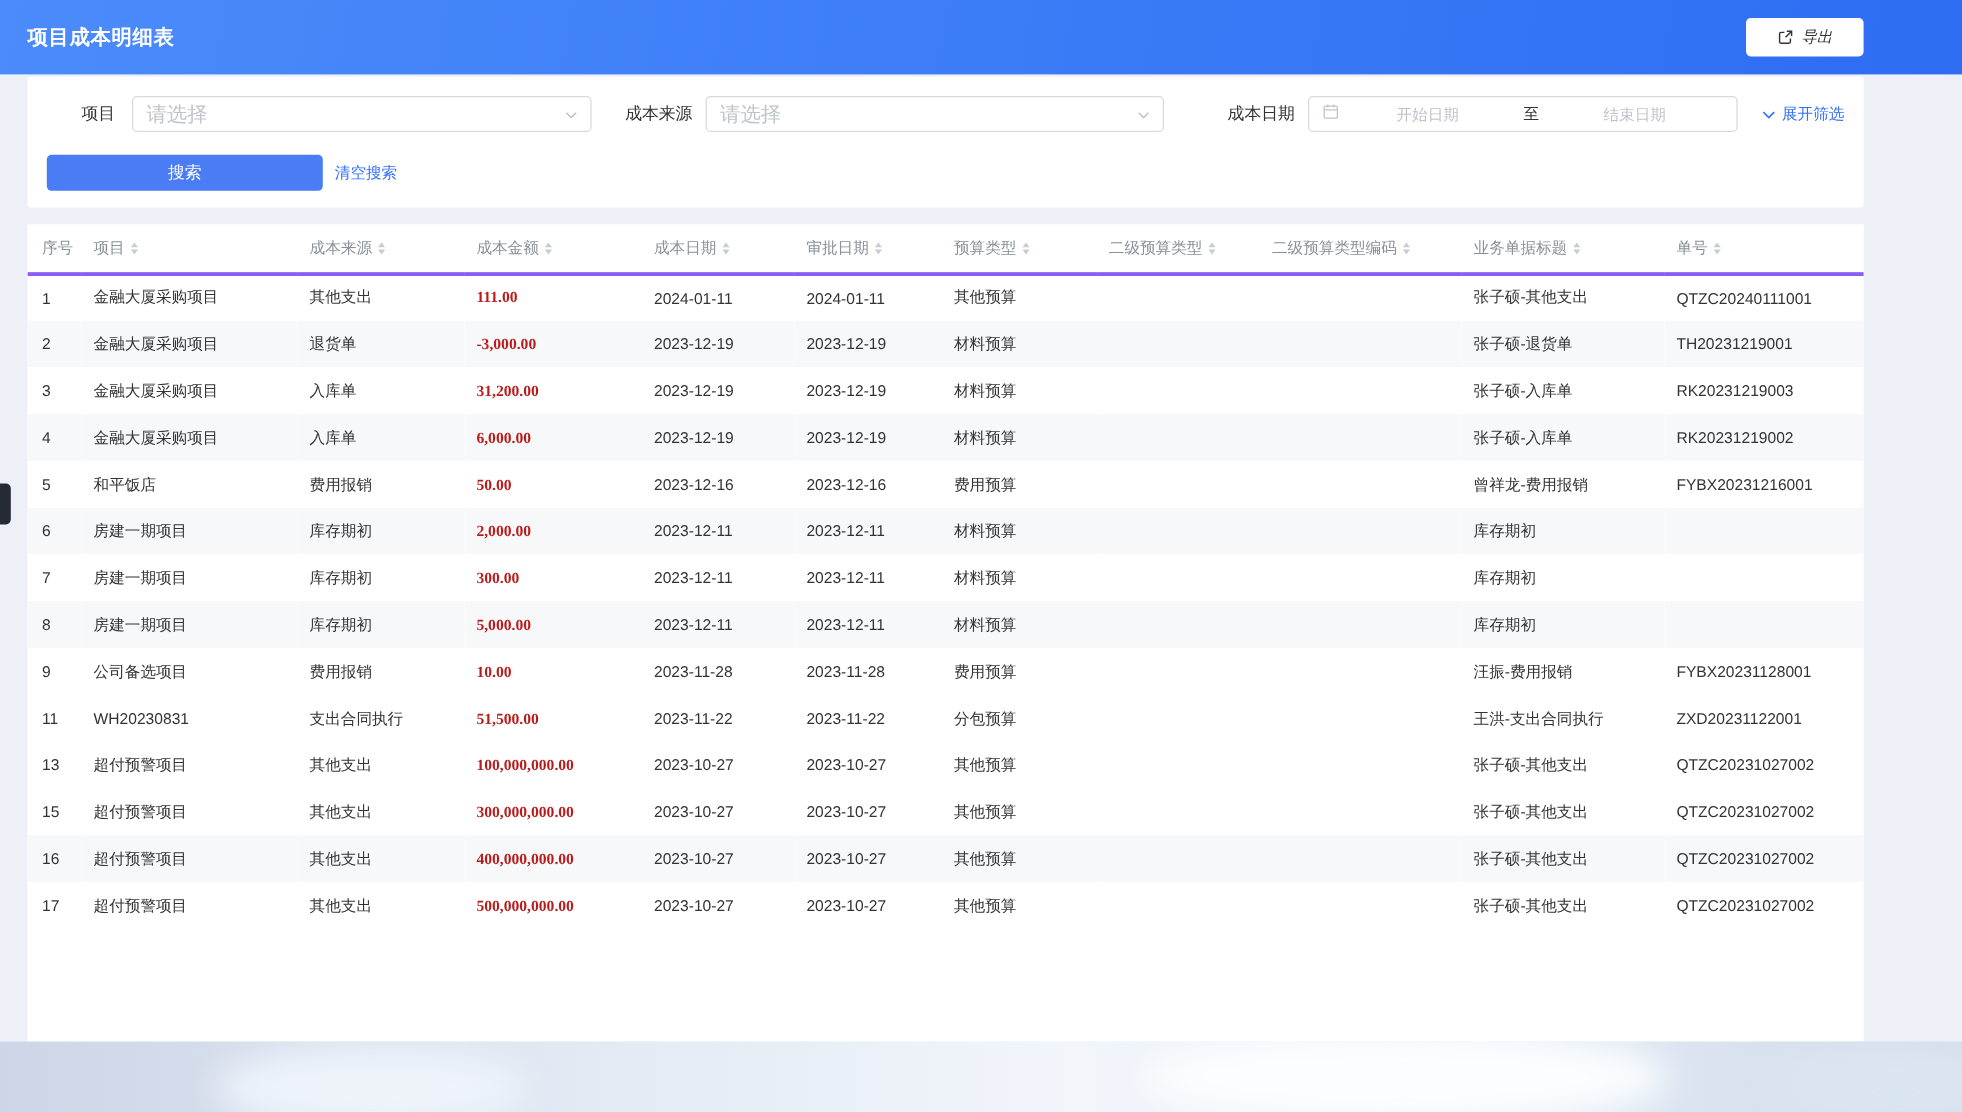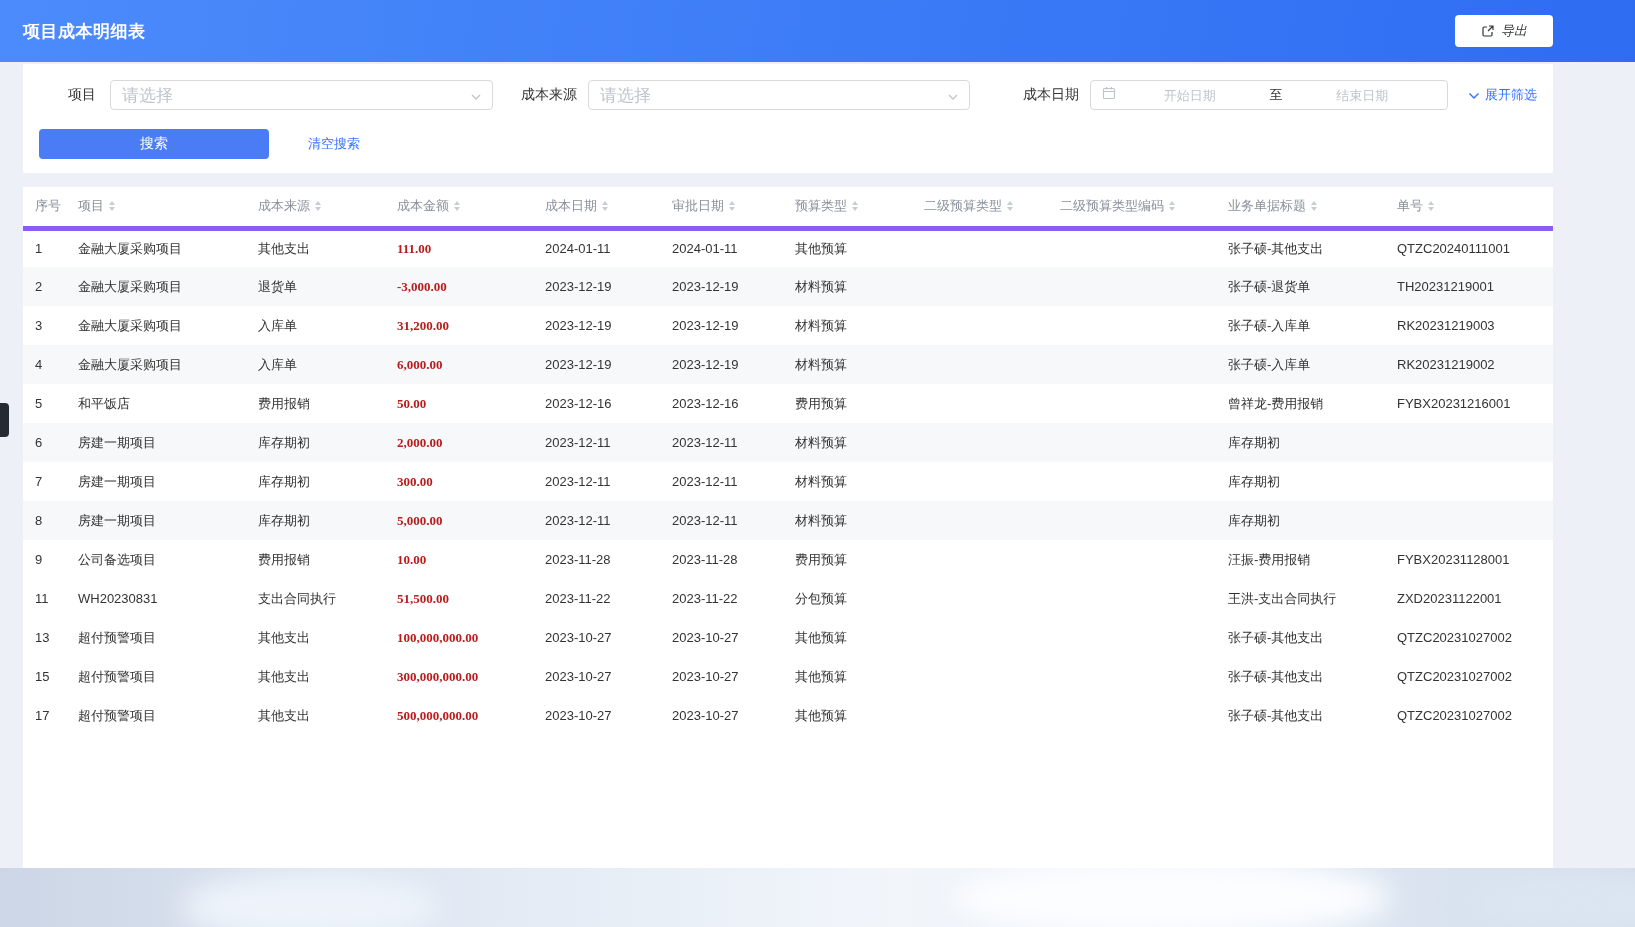--- a/index.html
+++ b/index.html
@@ -27,27 +27,27 @@
   .sel-source { width:382px; }
   .placeholder { color:#bfc4cc; font-size:17px; }
   .range-picker { height:30px; width:358px; border:1px solid #d9d9d9; border-radius:4px; background:#fff;
     display:flex; align-items:center; padding:0 11px; }
   .range-picker input { border:none; outline:none; flex:1; min-width:0; font-size:13px; color:#333; text-align:center; background:transparent; }
   .range-picker input::placeholder { color:#bfc4cc; }
   .range-sep { font-size:13px; color:#333; padding:0 6px; }
   .expand-link { margin-left:auto; color:#3370ff; font-size:13px; display:flex; align-items:center; gap:5px; cursor:pointer; white-space:nowrap; }
   .filter-actions { margin-top:19px; display:flex; align-items:center; height:30px; }
   .search-btn { width:230px; height:30px; background:#4a7cf6; color:#fff; border:none; border-radius:4px; font-size:14px; cursor:pointer; }
-  .clear-link { margin-left:39px; color:#3370ff; font-size:13px; cursor:pointer; }
+  .clear-link { margin-left:10px; color:#3370ff; font-size:13px; cursor:pointer; }
 
   
   .table-card { width:1530px; height:681px; margin:14px 0 0 23px; background:#fff; overflow:hidden; }
   table { border-collapse:collapse; width:1530px; table-layout:fixed; }
   th { height:41px; font-size:13px; color:#8a9099; font-weight:normal; text-align:left;
-       padding:0 0 0 10px; background:#fff; white-space:nowrap; border-bottom:5px solid #8b5cf6; }
+       padding:0 0 0 10px; background:#fff; white-space:nowrap; border-bottom:3px solid #8b5cf6; }
   td { height:39px; font-size:13px; color:#333; padding:0 0 0 10px; white-space:nowrap; overflow:hidden; }
   tr.striped td { background:#f7f8fa; }
   td.amount { color:#b91c1c; font-weight:bold;font-family:Liberation Serif, serif; }
   .col-no { width:45px; padding-left:12px; }
   .col-project { width:180px; }
   .col-source { width:139px; }
   .col-amount { width:148px; }
   .col-cost_date { width:127px; }
   .col-approve_date { width:123px; }
   .col-budget_type { width:129px; }
@@ -337,20 +337,33 @@
           <td class="col-source">其他支出</td>
           <td class="col-amount amount">300,000,000.00</td>
           <td class="col-cost_date">2023-10-27</td>
           <td class="col-approve_date">2023-10-27</td>
           <td class="col-budget_type">其他预算</td>
           <td class="col-sub_type"></td>
           <td class="col-sub_code"></td>
           <td class="col-doc_title">张子硕-其他支出</td>
           <td class="col-doc_no">QTZC20231027002</td>
         </tr>
+        <tr class="striped">
+          <td class="col-no">16</td>
+          <td class="col-project">超付预警项目</td>
+          <td class="col-source">其他支出</td>
+          <td class="col-amount amount">400,000,000.00</td>
+          <td class="col-cost_date">2023-10-27</td>
+          <td class="col-approve_date">2023-10-27</td>
+          <td class="col-budget_type">其他预算</td>
+          <td class="col-sub_type"></td>
+          <td class="col-sub_code"></td>
+          <td class="col-doc_title">张子硕-其他支出</td>
+          <td class="col-doc_no">QTZC20231027002</td>
+        </tr>
         <tr>
           <td class="col-no">17</td>
           <td class="col-project">超付预警项目</td>
           <td class="col-source">其他支出</td>
           <td class="col-amount amount">500,000,000.00</td>
           <td class="col-cost_date">2023-10-27</td>
           <td class="col-approve_date">2023-10-27</td>
           <td class="col-budget_type">其他预算</td>
           <td class="col-sub_type"></td>
           <td class="col-sub_code"></td>

